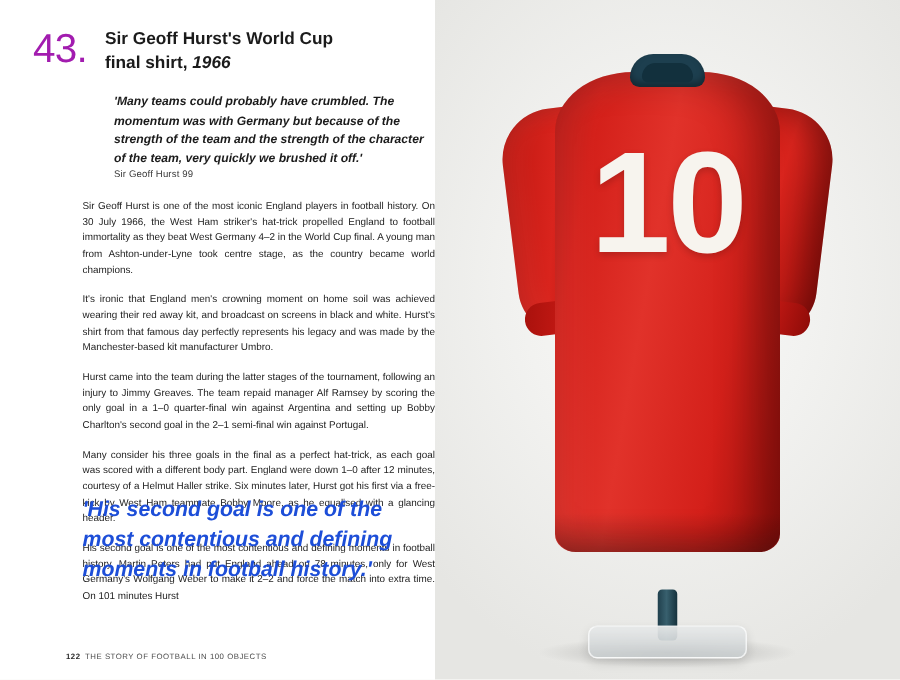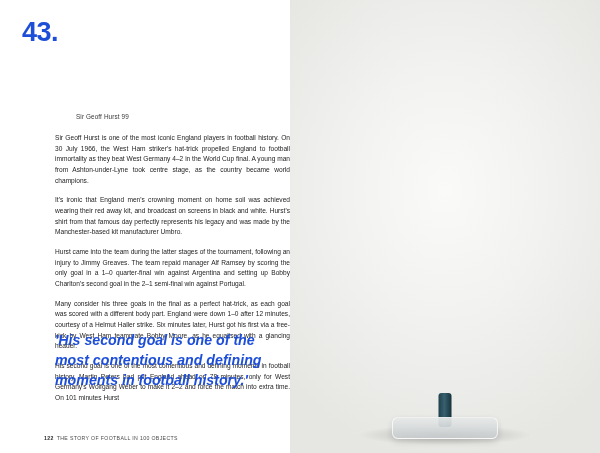--- a/index.html
+++ b/index.html
@@ -32,22 +32,22 @@
   .title-row {
     position: absolute;
     left: 0;
     top: 18px;
     width: 268px;
     display: flex;
     align-items: flex-start;
   }
   .entry-number {
     font-size: 27px;
-    font-weight: bold;
-    color: #1d4ed8;
+    font-weight: normal;
+    color: #a21caf;
     letter-spacing: -0.5px;
     line-height: 1;
     padding-top: 1px;
     width: 48px;
     flex: 0 0 48px;
   }
   .entry-title {
     font-size: 11.5px;
     font-weight: bold;
     color: #1b1b1b;
@@ -280,22 +280,27 @@
 </style>
 </head>
 <body>
 
 <div class="page">
 
   <div class="left-col">
 
     <div class="title-row">
       <div class="entry-number">43.</div>
+      <div class="entry-title">
+        <span>Sir Geoff Hurst's World Cup</span><br>
+        <span>final shirt, </span><span class="em">1966</span>
+      </div>
     </div>
 
+    <div class="pullquote-top">'Many teams could probably have crumbled. The momentum was with Germany but because of the strength of the team and the strength of the character of the team, very quickly we brushed it off.'</div>
     <div class="attribution">Sir Geoff Hurst 99</div>
 
     <div class="body-copy">
       <p>Sir Geoff Hurst is one of the most iconic England players in football history. On 30 July 1966, the West Ham striker's hat-trick propelled England to football immortality as they beat West Germany 4–2 in the World Cup final. A young man from Ashton-under-Lyne took centre stage, as the country became world champions.</p>
       <p>It's ironic that England men's crowning moment on home soil was achieved wearing their red away kit, and broadcast on screens in black and white. Hurst's shirt from that famous day perfectly represents his legacy and was made by the Manchester-based kit manufacturer Umbro.</p>
       <p>Hurst came into the team during the latter stages of the tournament, following an injury to Jimmy Greaves. The team repaid manager Alf Ramsey by scoring the only goal in a 1–0 quarter-final win against Argentina and setting up Bobby Charlton's second goal in the 2–1 semi-final win against Portugal.</p>
       <p>Many consider his three goals in the final as a perfect hat-trick, as each goal was scored with a different body part. England were down 1–0 after 12 minutes, courtesy of a Helmut Haller strike. Six minutes later, Hurst got his first via a free-kick by West Ham teammate Bobby Moore, as he equalised with a glancing header.</p>
       <p>His second goal is one of the most contentious and defining moments in football history. Martin Peters had put England ahead on 78 minutes, only for West Germany's Wolfgang Weber to make it 2–2 and force the match into extra time. On 101 minutes Hurst</p>
     </div>
 
@@ -304,19 +309,36 @@
     <div class="folio">
       <span class="num">122</span><span>THE STORY OF FOOTBALL IN 100 OBJECTS</span>
     </div>
   </div>
 
   <div class="photo-panel">
     <div class="photo-inner">
 
       <div class="floor-shadow"></div>
 
+      <div class="shirt">
+        <div class="sleeve left">
+          <div class="cuff left"></div>
+        </div>
+        <div class="sleeve right">
+          <div class="cuff right"></div>
+        </div>
+
+        <div class="body-shell"></div>
+        <div class="hem"></div>
+
+        <div class="collar">
+          <div class="collar-inner"></div>
+        </div>
+
+        <div class="shirt-number">10</div>
+      </div>
 
       <div class="stand-post"></div>
       <div class="stand-base"></div>
     </div>
   </div>
 
 </div>
 
 </body></html>

